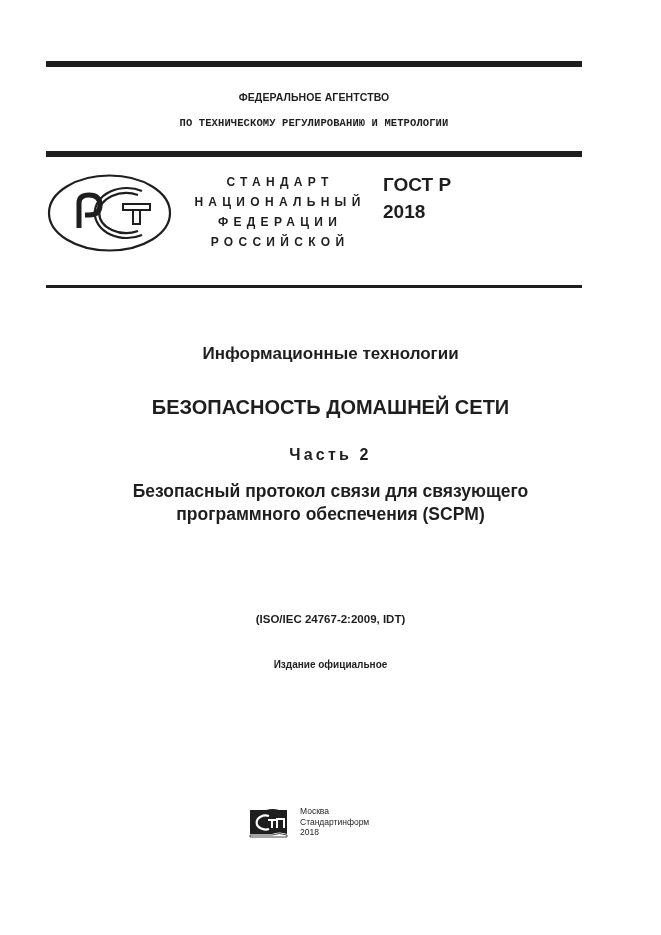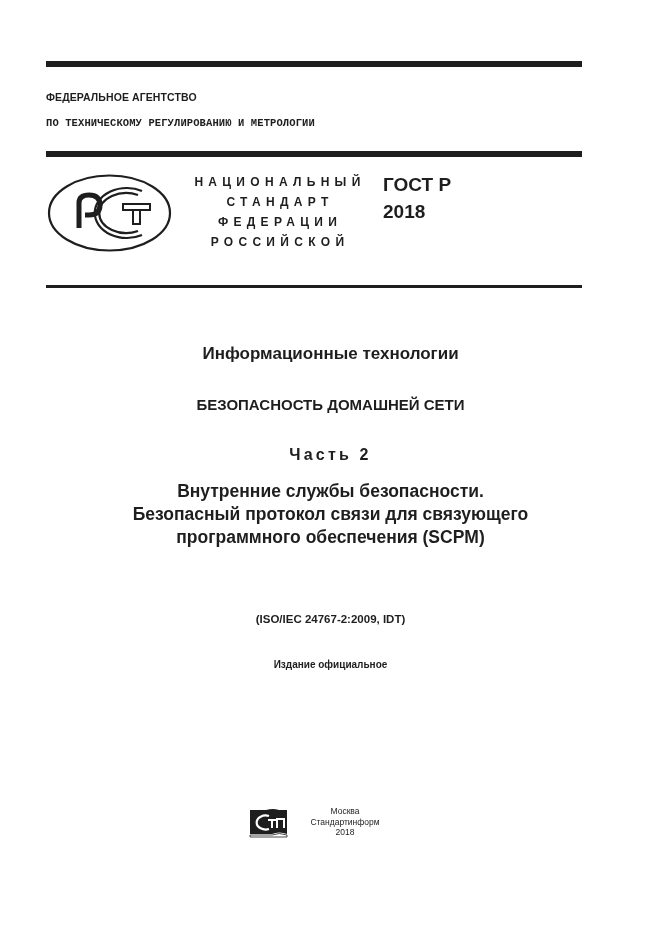--- a/index.html
+++ b/index.html
@@ -10,21 +10,21 @@
       overflow: hidden;
       font-family: "Liberation Sans", sans-serif;
       color: #1e1e1e;
     }
     .rule { position: absolute; left: 46px; width: 536px; background: #1e1e1e; }
     .rule.r1 { top: 61px; height: 6px; }
     .rule.r2 { top: 151px; height: 6px; }
     .rule.r3 { top: 285px; height: 3px; }
 
     .agency {
-      position: absolute; left: 46px; width: 536px; 
+      position: absolute; left: 46px; width: 536px; text-align: center;
       font-weight: bold; font-size: 10.5px; letter-spacing: 0.1px;
     }
     .agency.l1 { top: 91px; }
     .agency.l2 { top: 117px; font-family: Liberation Mono, monospace; }
 
     .logo { position: absolute; left: 47px; top: 173px; width: 125px; height: 80px; }
 
     .national {
       position: absolute; left: 190px; top: 172px; width: 180px;
       text-align: center; font-weight: bold; font-size: 12px;
@@ -33,30 +33,30 @@
     .national div { white-space: nowrap; }
 
     .gost {
       position: absolute; left: 383px; top: 171px;
       font-weight: bold; font-size: 19px; line-height: 27px;
       white-space: nowrap;
     }
 
     .center { position: absolute; left: 0; width: 661px; text-align: center; font-weight: bold; }
     .t-info { top: 344px; font-size: 17px; }
-    .t-main { top: 396px; font-size: 15px; }
+    .t-main { top: 396px; font-size: 20px; }
     .t-part { top: 446px; font-size: 16px; letter-spacing: 3.2px; }
     .t-sub { top: 480px; font-size: 17.5px; line-height: 23px; }
     .t-iso { top: 591px; font-size: 11.5px; margin-top: 22px; }
     .t-edition { top: 659px; font-size: 10px; }
 
     .pub-logo { position: absolute; left: 249px; top: 808px; width: 40px; height: 30px; }
     .pub-text {
       position: absolute; left: 300px; top: 806px; width: 90px;
-      text-align: center; font-size: 8.5px; line-height: 10.5px;
+      font-size: 8.5px; line-height: 10.5px;
     }
   </style>
 </head>
 <body>
 
 <div class="rule r1"></div>
 
 <div class="agency l1">ФЕДЕРАЛЬНОЕ АГЕНТСТВО</div>
 <div class="agency l2">ПО ТЕХНИЧЕСКОМУ РЕГУЛИРОВАНИЮ И МЕТРОЛОГИИ</div>
 
@@ -68,38 +68,37 @@
   <path d="M 95 18 A 32 25 0 1 0 95 62" fill="none" stroke="#1e1e1e" stroke-width="2.2"></path>
   <path d="M 91 22 A 27 20 0 1 0 91 58" fill="none" stroke="#1e1e1e" stroke-width="2.2"></path>
 
   <path d="M 32 55 L 32 30 Q 32 22 42 22 Q 53 22 53 32 Q 53 42 42 42 L 38 42" fill="none" stroke="#1e1e1e" stroke-width="5"></path>
 
   <rect x="76" y="31" width="27" height="6" fill="none" stroke="#1e1e1e" stroke-width="2"></rect>
   <rect x="86" y="37" width="7" height="14" fill="none" stroke="#1e1e1e" stroke-width="2"></rect>
 </svg>
 
 <div class="national">
+  <div>СТАНДАРТ</div>
   <div>НАЦИОНАЛЬНЫЙ</div>
-  <div>СТАНДАРТ</div>
   <div>ФЕДЕРАЦИИ</div>
   <div>РОССИЙСКОЙ</div>
 </div>
 
 <div class="gost">
   <div>ГОСТ Р</div>
   <div>2018</div>
 </div>
 
 <div class="rule r3"></div>
 
 <div class="center t-info">Информационные технологии</div>
 <div class="center t-main">БЕЗОПАСНОСТЬ ДОМАШНЕЙ СЕТИ</div>
 <div class="center t-part">Часть 2</div>
 <div class="center t-sub">
-  <div>Внутренние службы безопасности.</div>
   <div>Безопасный протокол связи для связующего</div>
   <div>программного обеспечения (SCPM)</div>
 </div>
 <div class="center t-iso">(ISO/IEC 24767-2:2009, IDT)</div>
 <div class="center t-edition">Издание официальное</div>
 
 <svg class="pub-logo" viewBox="0 0 40 30">
   <path d="M 1 2 L 17 2 Q 24 0 30 2 L 38 2 L 38 26 Q 30 23 23 26 L 1 26 Z" fill="#1e1e1e"></path>
   <path d="M 1 27 L 23 27 Q 30 24 38 27 L 38 29 L 1 29 Z" fill="none" stroke="#1e1e1e" stroke-width="0.8"></path>
   <path d="M 20 8 A 9 7 0 1 0 20 21" fill="none" stroke="#ffffff" stroke-width="2.2"></path>

